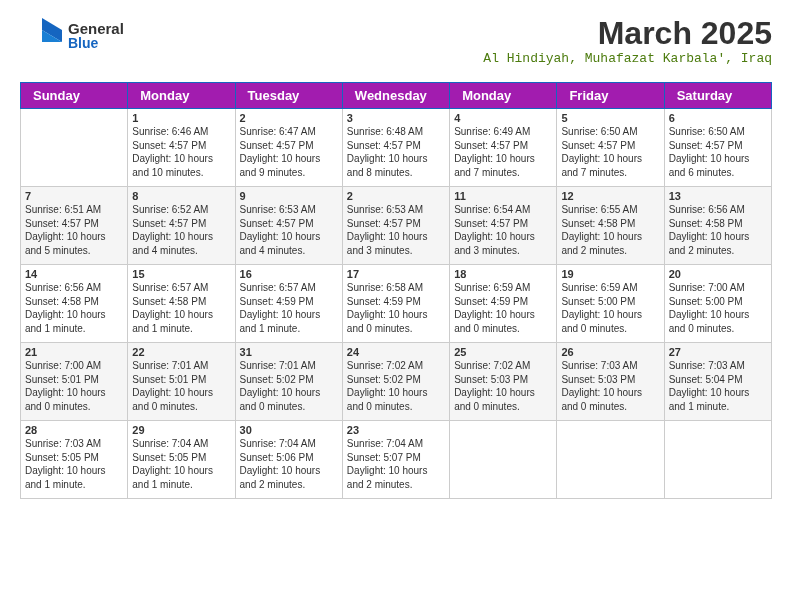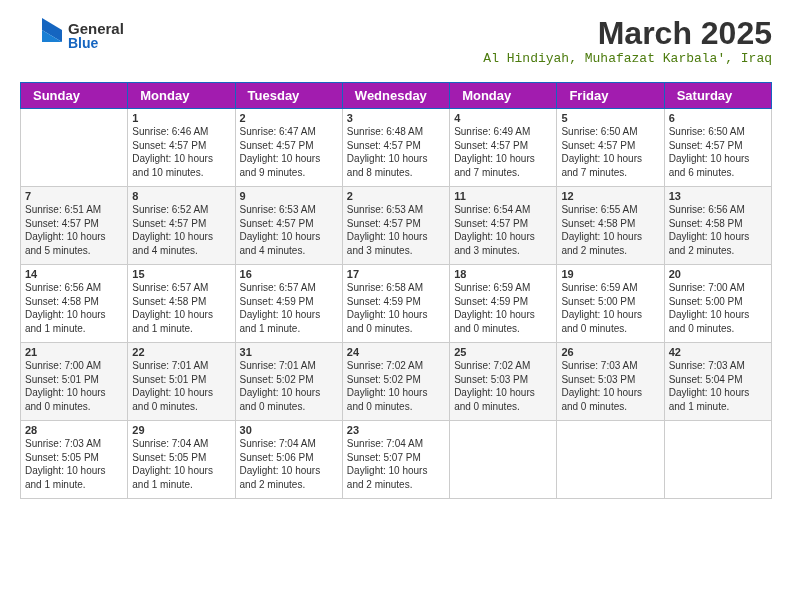--- a/index.html
+++ b/index.html
@@ -230,21 +230,21 @@
           </td>
           <td>
             <span class="day-number">25</span>
             <div class="day-info">Sunrise: 7:02 AM<br>Sunset: 5:03 PM<br>Daylight: 10 hours and 0 minutes.</div>
           </td>
           <td>
             <span class="day-number">26</span>
             <div class="day-info">Sunrise: 7:03 AM<br>Sunset: 5:03 PM<br>Daylight: 10 hours and 0 minutes.</div>
           </td>
           <td>
-            <span class="day-number">42</span>
+            <span class="day-number">27</span>
             <div class="day-info">Sunrise: 7:03 AM<br>Sunset: 5:04 PM<br>Daylight: 10 hours and 1 minute.</div>
           </td>
         </tr>
         <tr>
           <td>
             <span class="day-number">28</span>
             <div class="day-info">Sunrise: 7:03 AM<br>Sunset: 5:05 PM<br>Daylight: 10 hours and 1 minute.</div>
           </td>
           <td>
             <span class="day-number">29</span>

